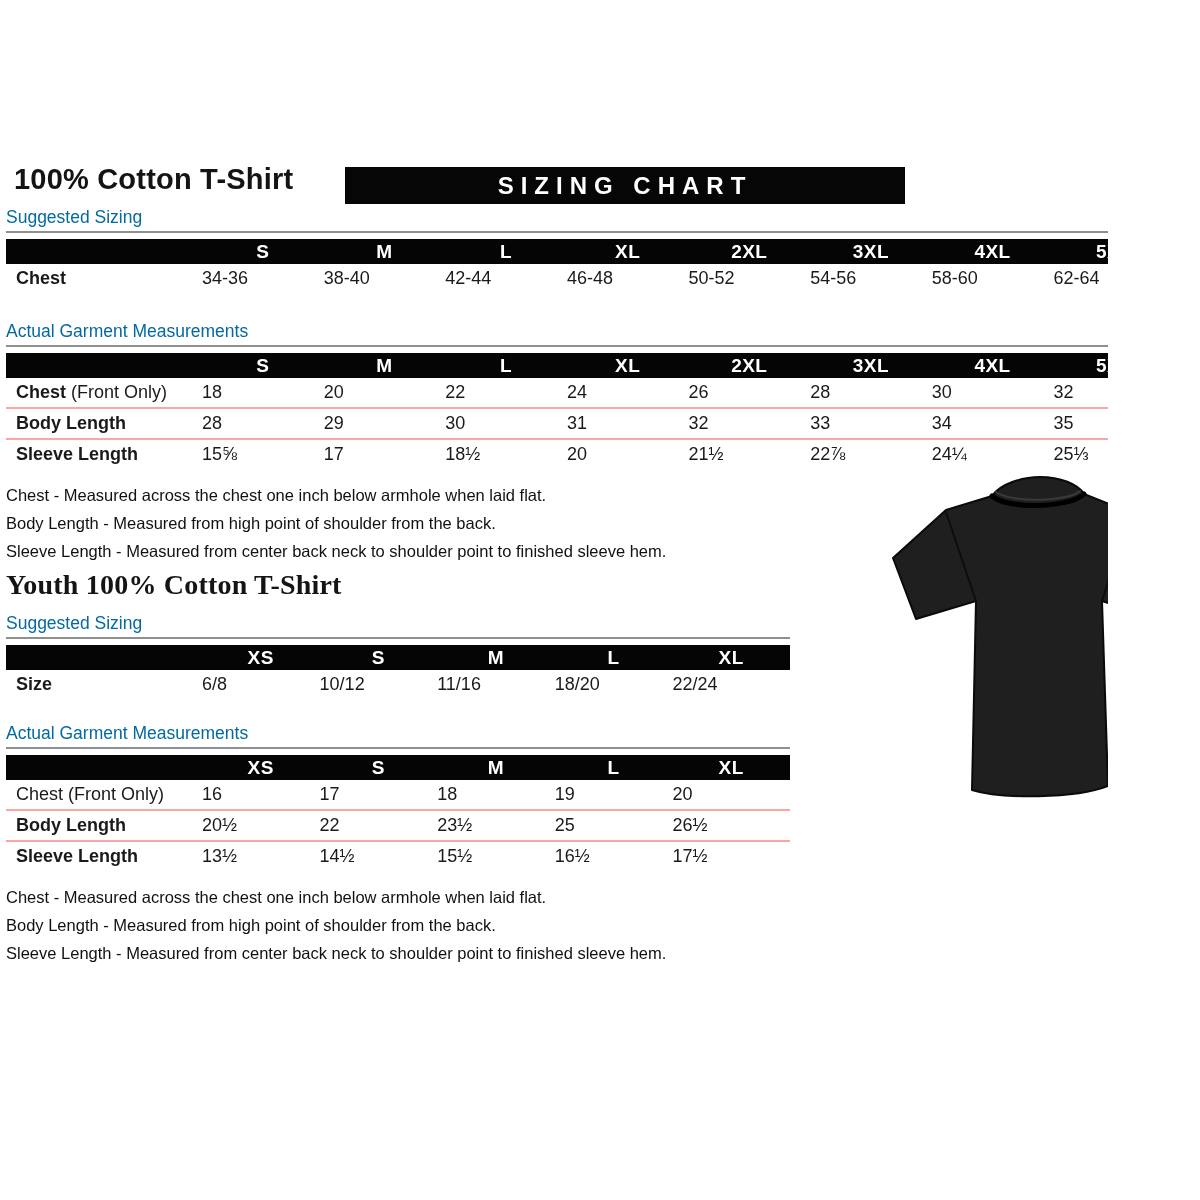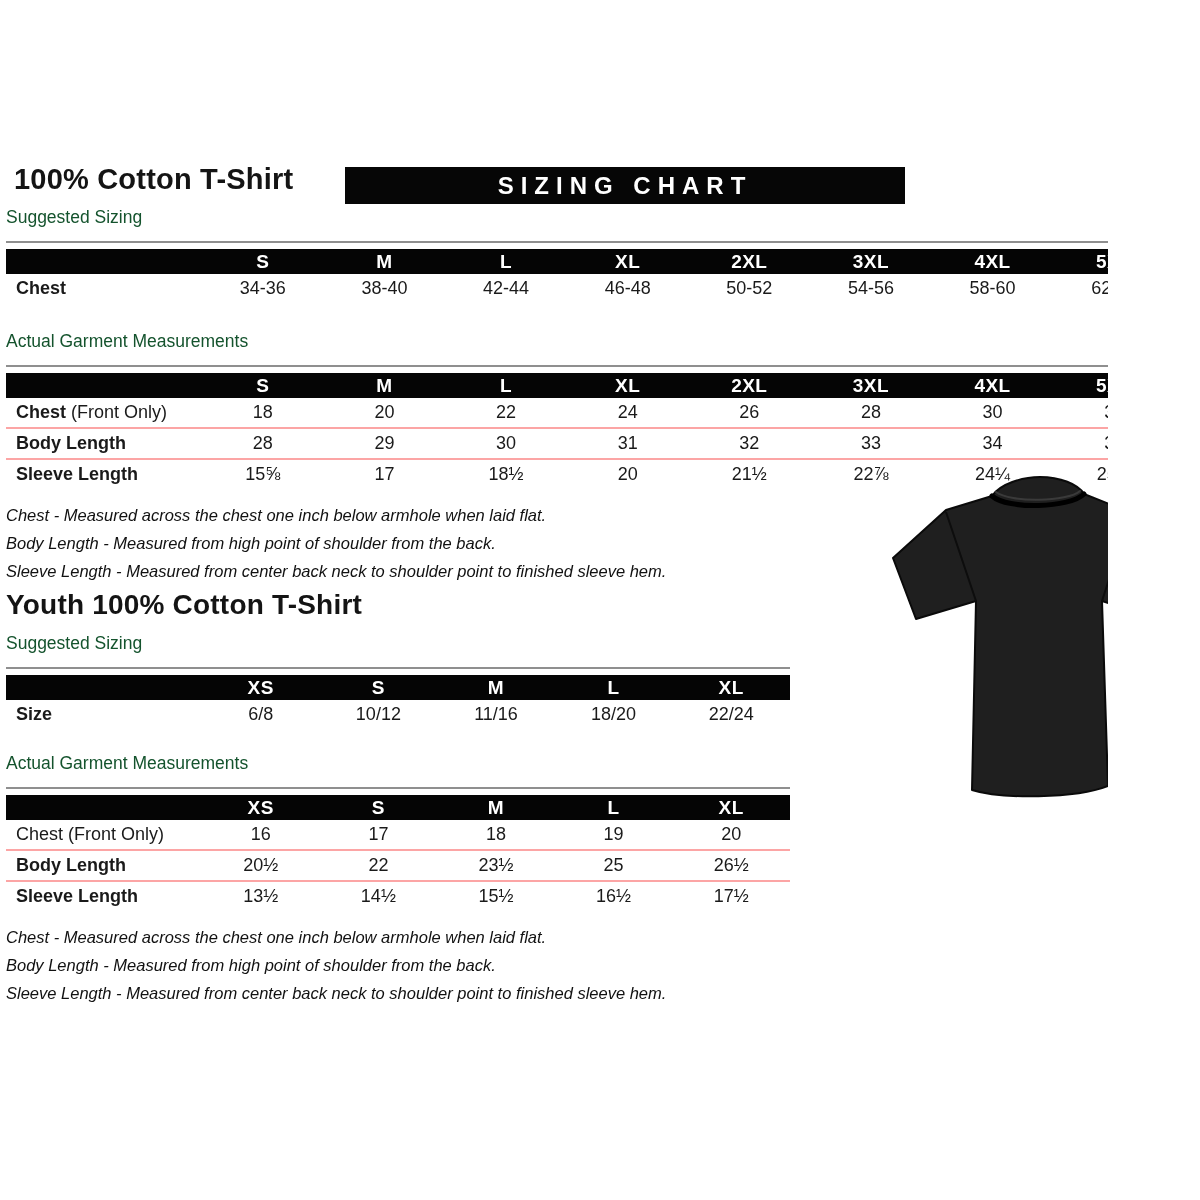--- a/index.html
+++ b/index.html
@@ -14,44 +14,44 @@
   }
   .banner {
     position:absolute; left:345px; top:167px; width:560px; height:37px;
     background:#060606; color:#ffffff; display:flex; align-items:center; justify-content:center;
     font-size:24px; font-weight:bold; letter-spacing:7px; white-space:nowrap;
   }
 
   .content { position:absolute; left:6px; top:207px; width:1169px; }
 
   .sec-head {
-    font-size:17.5px; color:#14532d; padding-bottom:13px;
+    font-size:17.5px; color:#0369a1; padding-bottom:3px;
     border-bottom:2px solid #8f8f8f;
   }
   .w-full  { width:1169px; }
   .w-youth { width:784px; }
 
   table.size-table { border-collapse:collapse; table-layout:fixed; margin-top:6px; }
   .t-adult { width:1169px; }
   .t-youth { width:784px; }
   col.label-col { width:196px; }
   table.size-table th {
     background:#050505; color:#ffffff; font-size:19px; font-weight:bold;
     height:25px; padding:0; text-align:center; letter-spacing:0.5px;
   }
   table.size-table tbody td {
-    font-size:18px; text-align:center; height:29px; padding:0; color:#1a1a1a;
+    font-size:18px; text-align:left; height:29px; padding:0; color:#1a1a1a;
   }
   table.size-table td.row-label { text-align:left; padding-left:10px; }
   .lbl-b { font-weight:bold;margin-top:19px; }
   .t-rules tbody td { height:28px; }
   .t-rules tbody tr + tr td { border-top:2px solid #fca5a5; }
 
-  .notes { margin-top:12px; font-size:16.5px; line-height:28px; color:#111111;font-style:italic; }
-  .youth-title { font-size:28px; font-weight:bold; margin-top:4px; letter-spacing:0.2px; }
+  .notes { margin-top:12px; font-size:16.5px; line-height:28px; color:#111111; }
+  .youth-title { font-size:28px; font-weight:bold; margin-top:4px; letter-spacing:0.2px;font-family:Liberation Serif, serif; }
   .mt-sec   { margin-top:28px; }
   .mt-sec2  { margin-top:24px; }
   .mt-tight { margin-top:3px; }
   .mt-sug   { margin-top:12px; }
 
   .tshirt-wrap { position:absolute; left:880px; top:468px; width:320px; height:350px; }
 </style>
 </head>
 <body>
 

